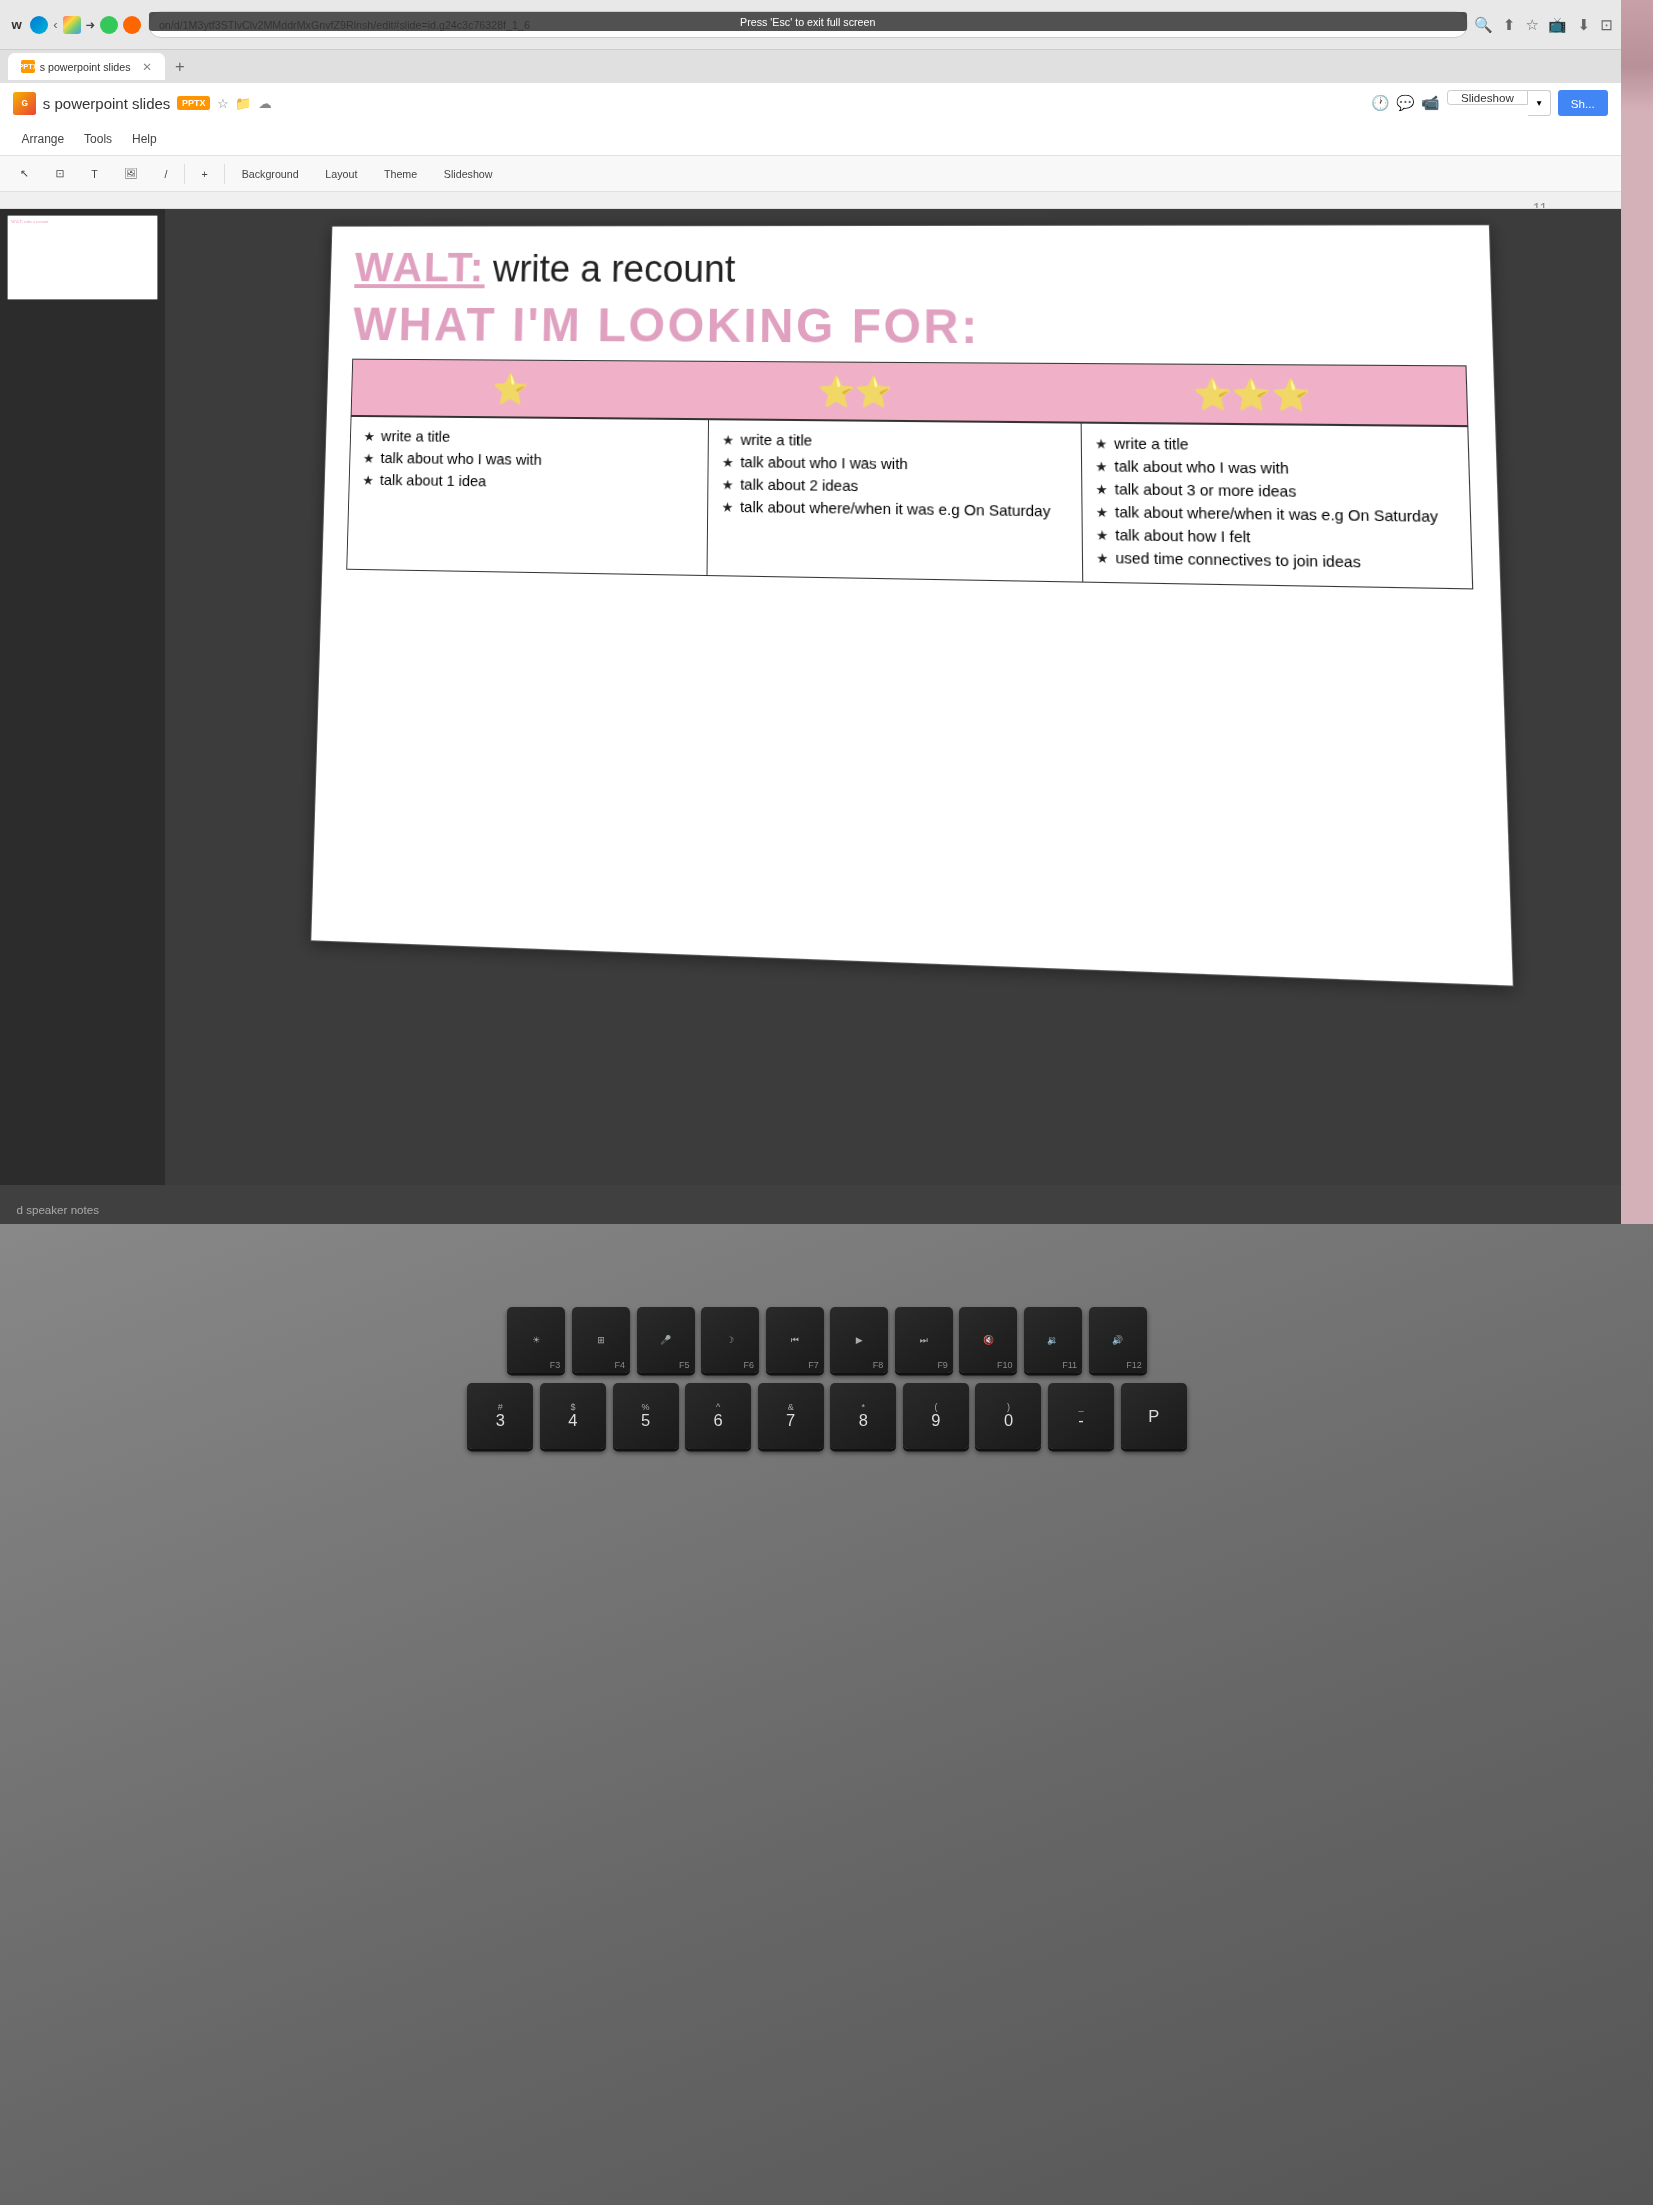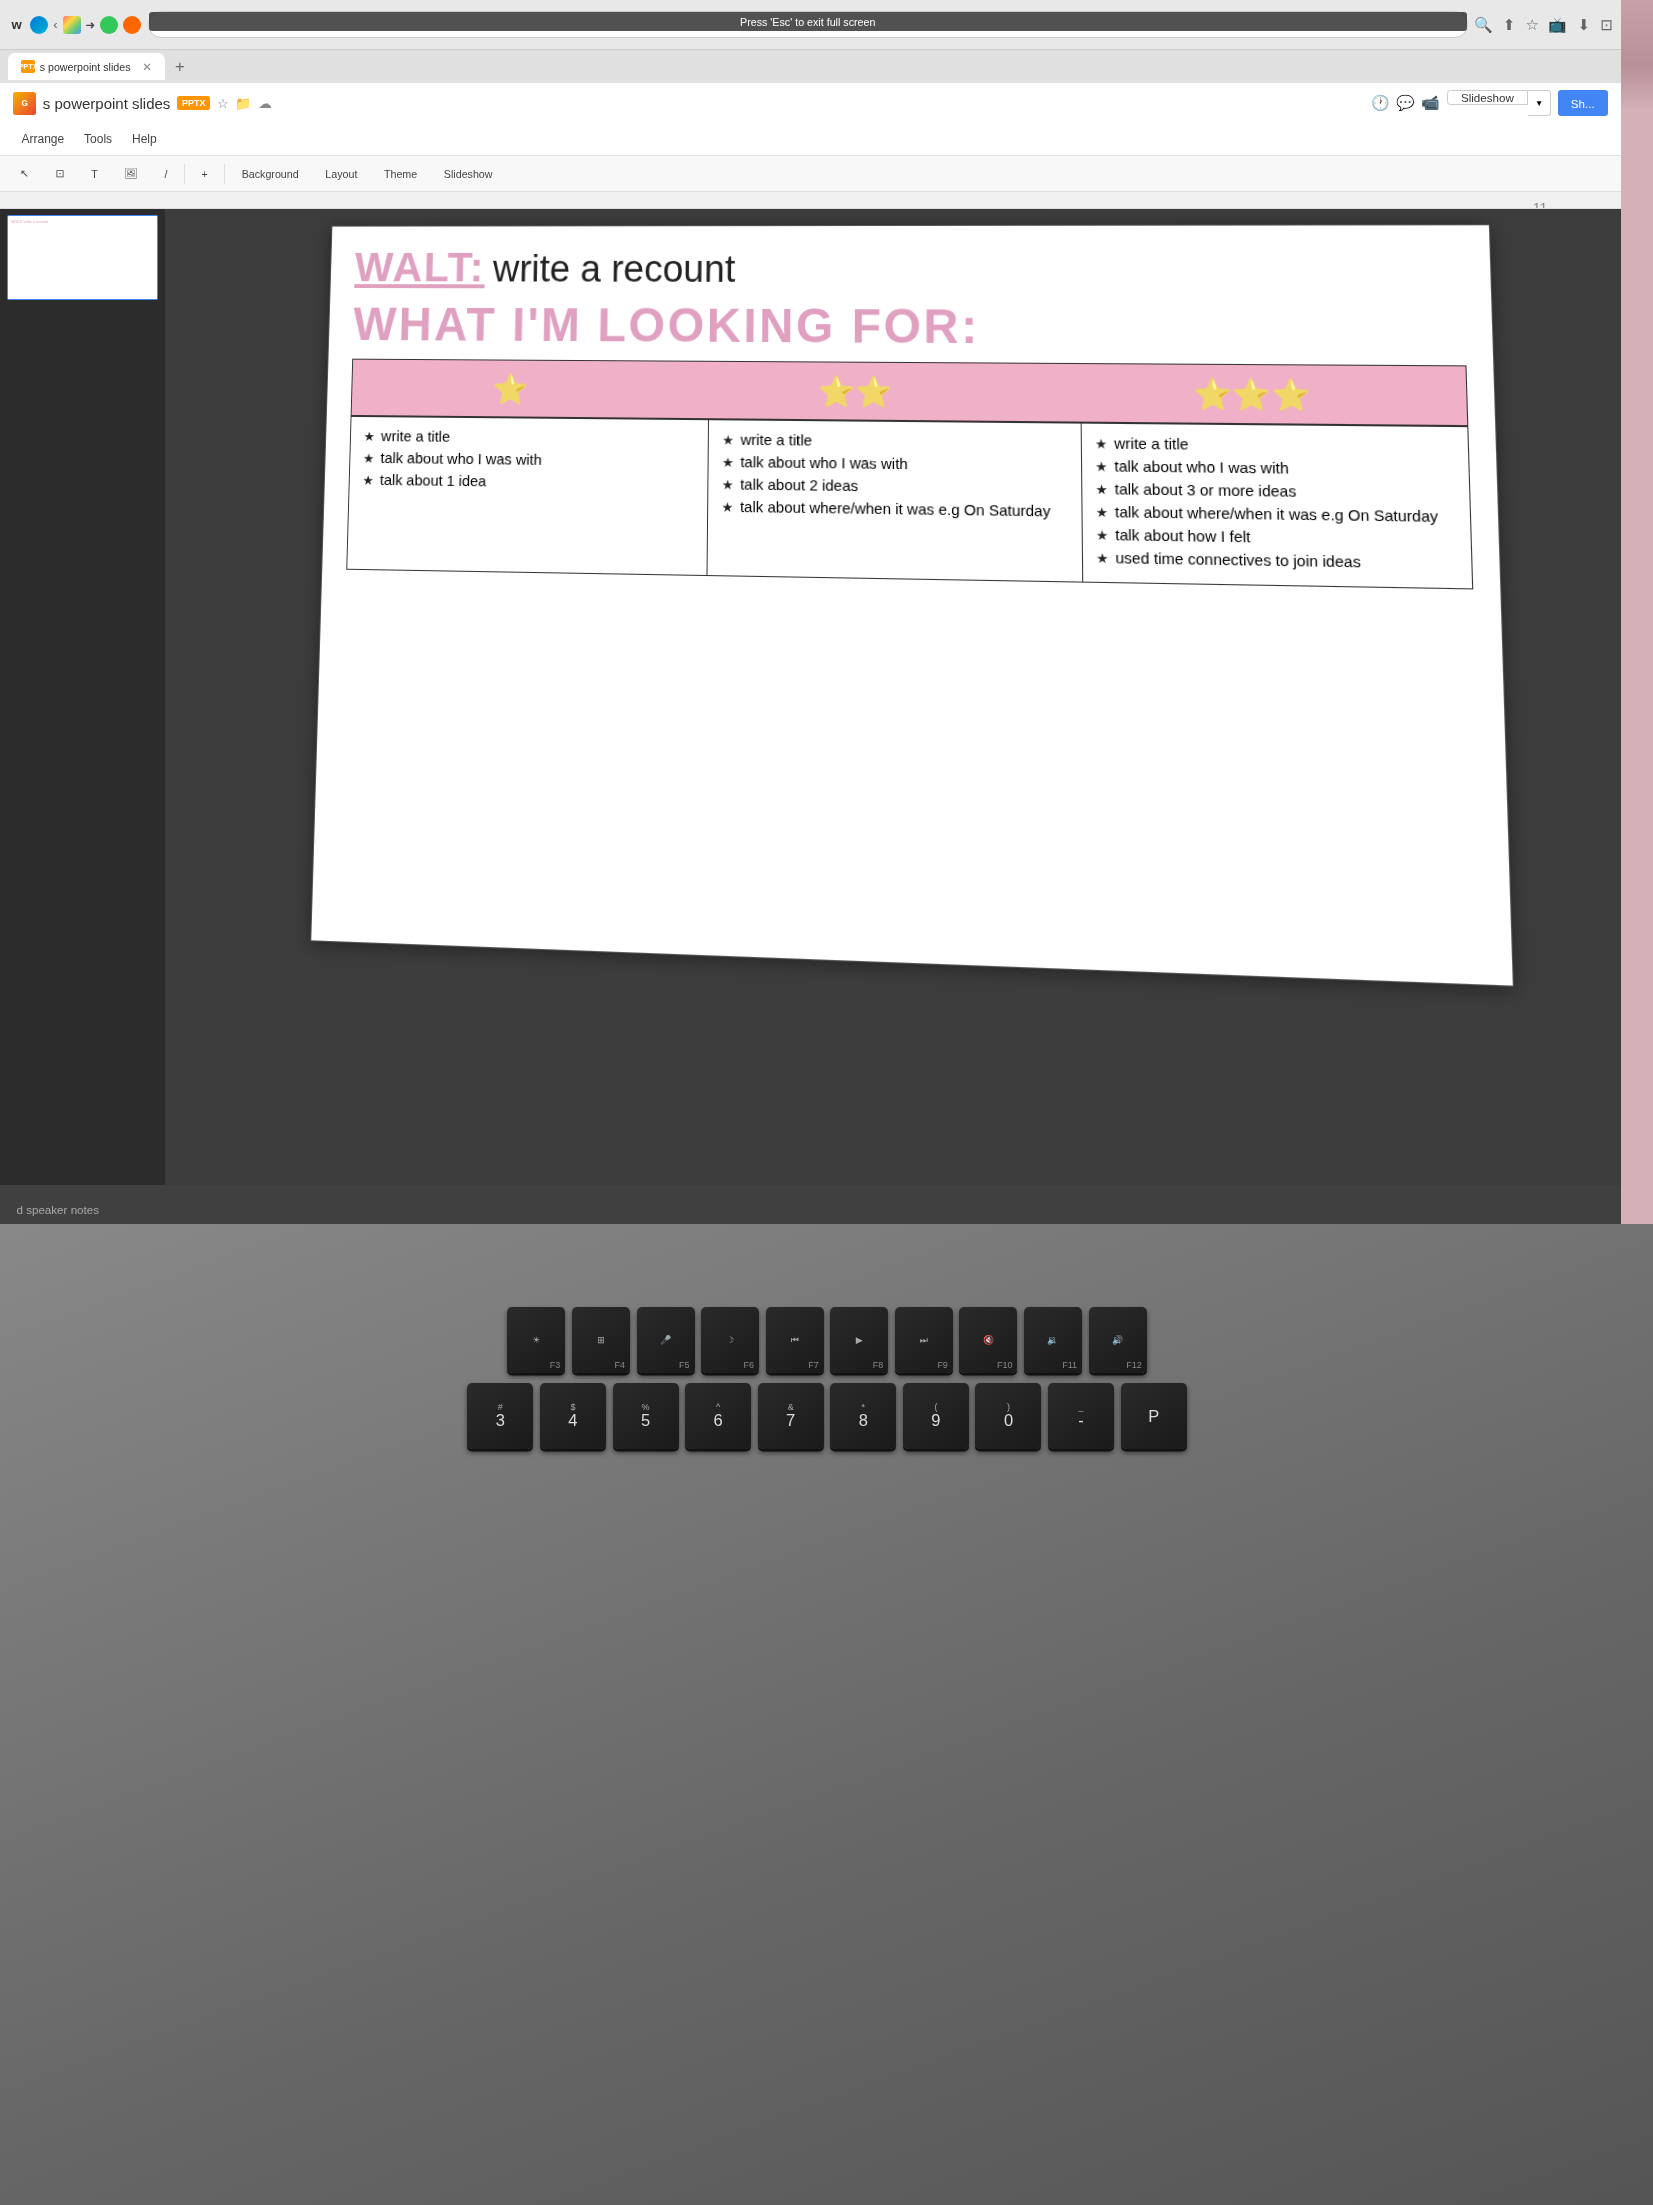--- a/index.html
+++ b/index.html
@@ -458,20 +458,21 @@
       <div style="font-weight:bold;font-size:13.2px;color:#333;padding:0 3.3px;">w</div>
       <div style="width:18px;height:18px;border-radius:50%;background:linear-gradient(135deg,#0078d4,#00b4d8);display:flex;align-items:center;justify-content:center;"></div>
       <div style="font-size:13.2px;color:#666;">‹</div>
       <div style="width:18px;height:18px;border-radius:3.3px;background:linear-gradient(135deg,#ff6b6b,#ffd93d,#6bcb77,#4d96ff);"></div>
       <div style="font-size:11.6px;color:#444;">➜</div>
       <div style="width:18px;height:18px;border-radius:50%;background:#34c759;"></div>
       <div style="width:18px;height:18px;border-radius:50%;background:#ff6600;"></div>
     </div>
 
     <div class="url-bar" style="flex:1;position:relative;">
+      <span style="font-size:10.7px;color:#333;overflow:hidden;text-overflow:ellipsis;white-space:nowrap;width:100%;">on/d/1M3ytf3STlvClv2MMddrMxGnvfZ9Rlnsh/edit#slide=id.g24c3c76328f_1_6</span>
       <div class="url-notification">
         <span>Press 'Esc' to exit full screen</span>
       </div>
     </div>
 
     <div class="browser-icons">
       <div style="font-size:15px;color:#666;">🔍</div>
       <div style="font-size:15px;color:#666;">⬆</div>
       <div style="font-size:15px;color:#666;">☆</div>
       <div style="font-size:15px;color:#666;">📺</div>

